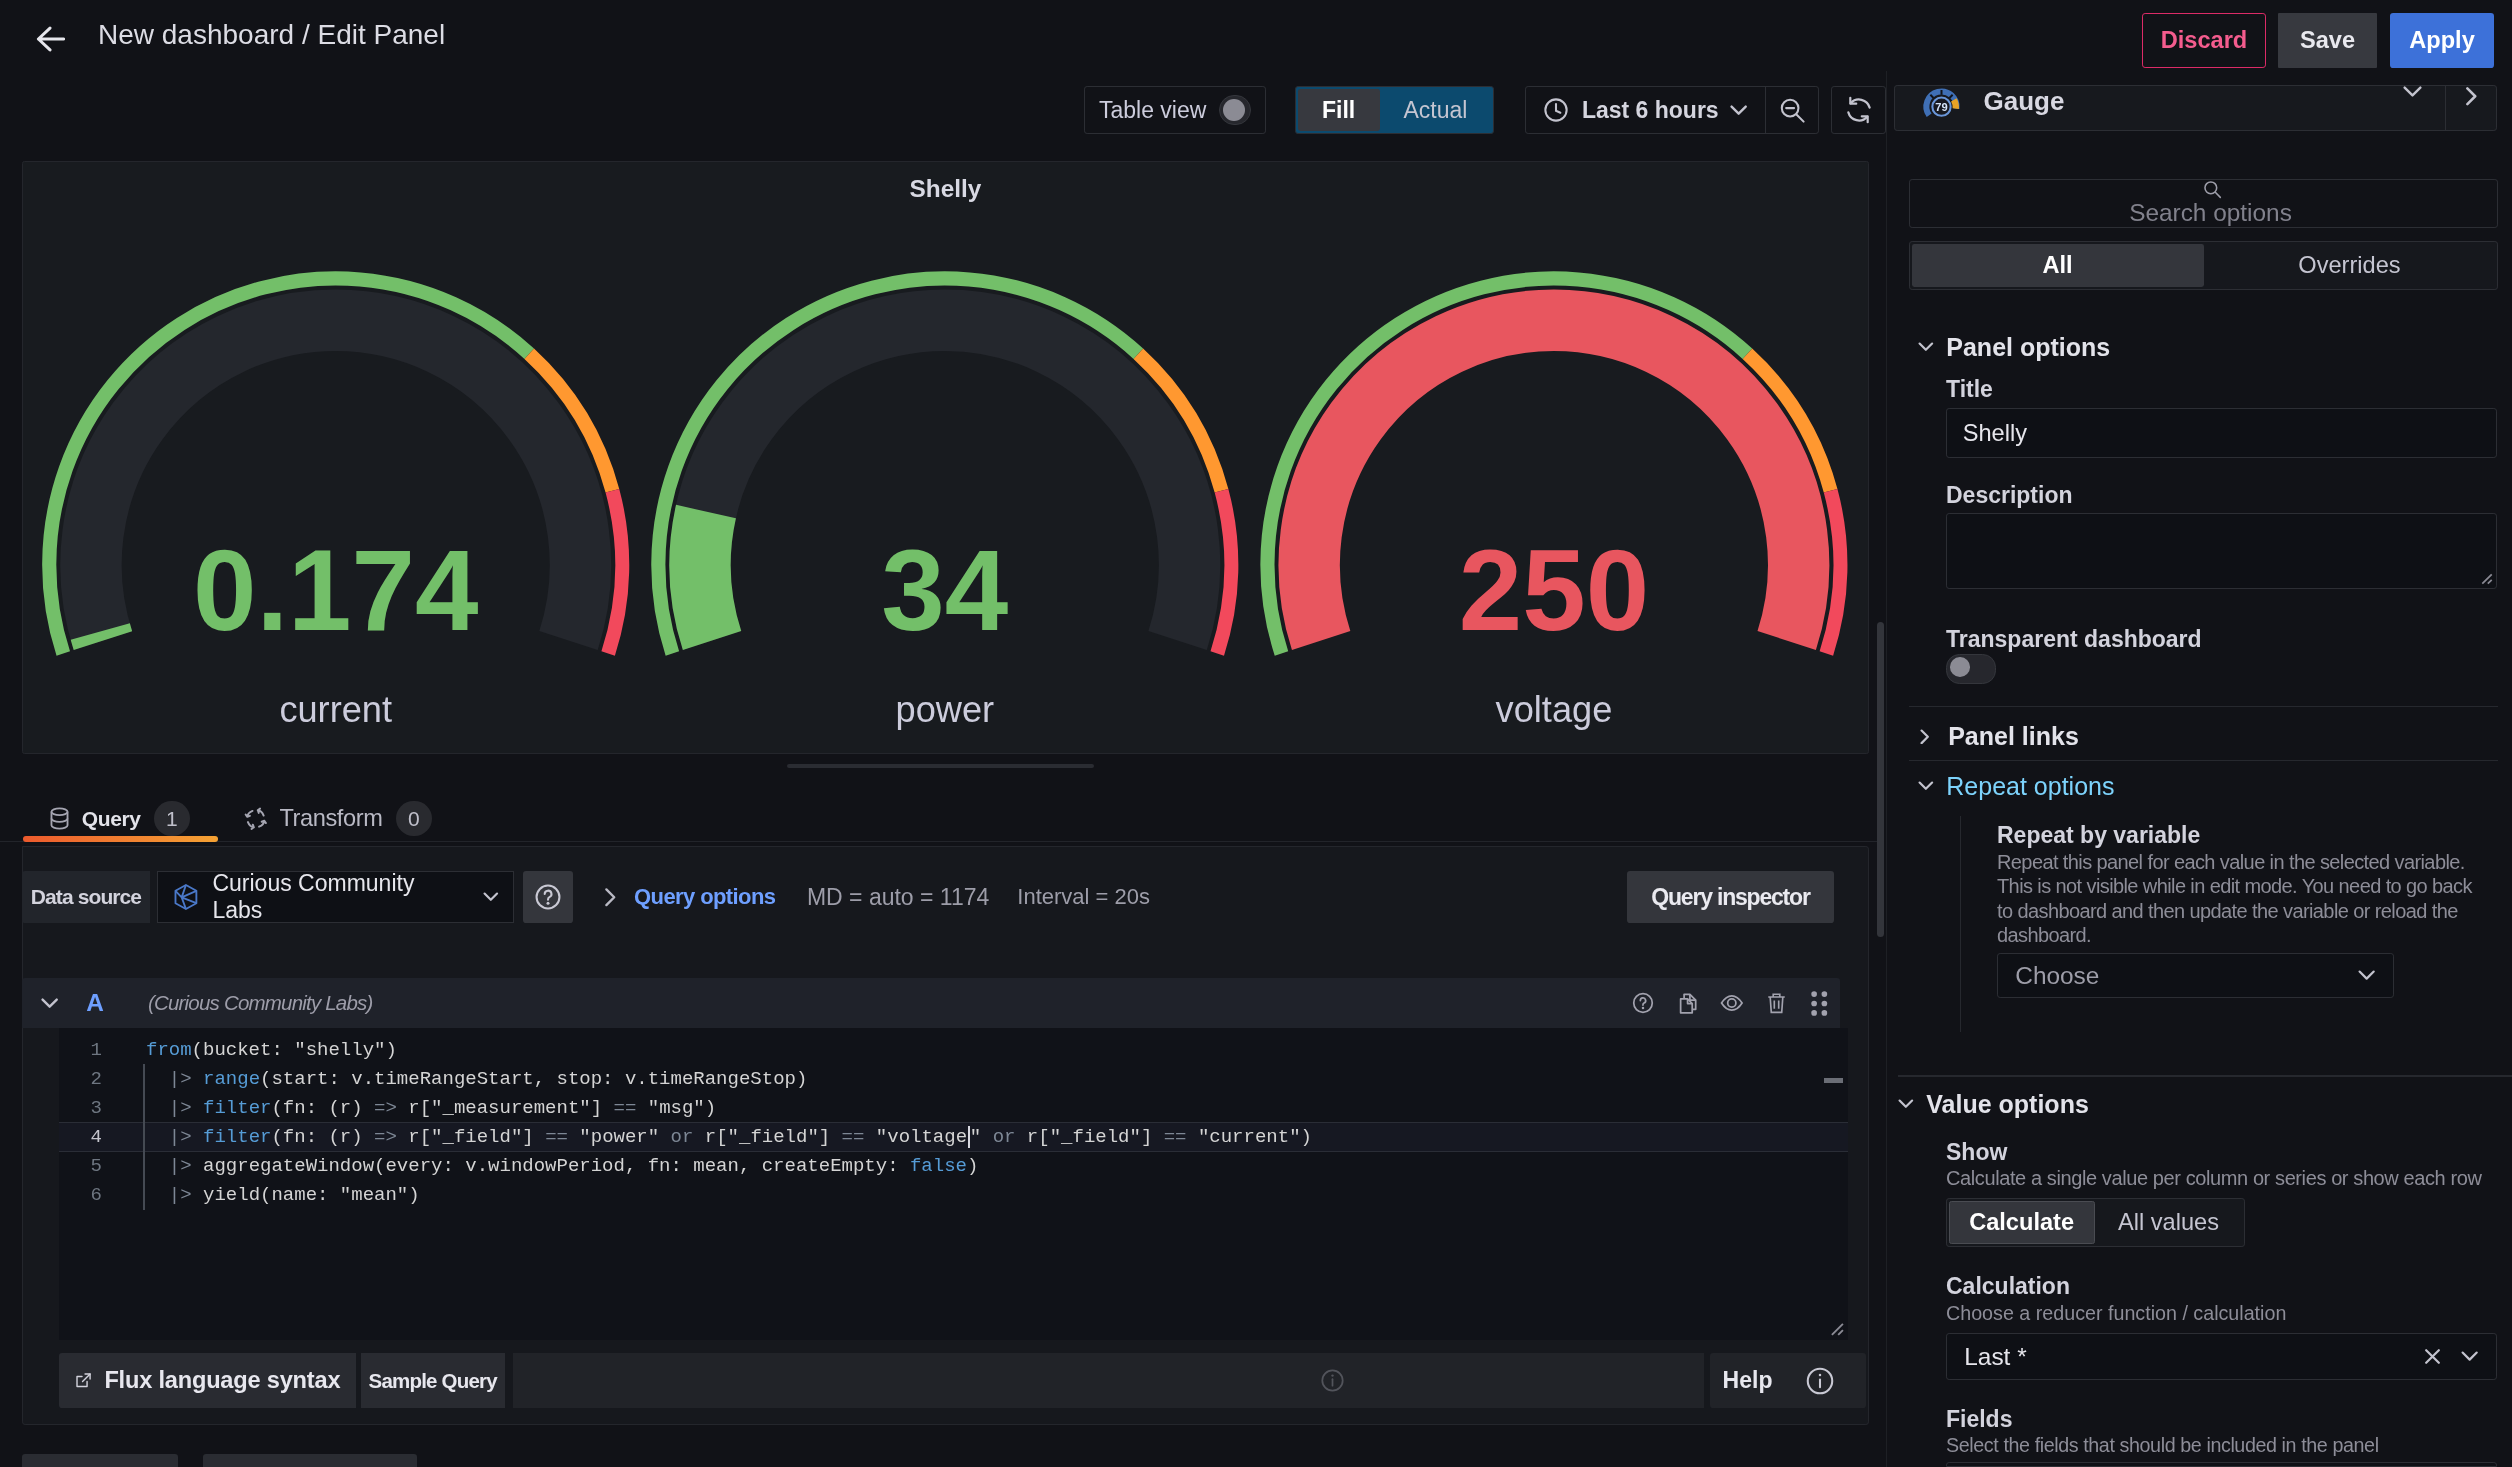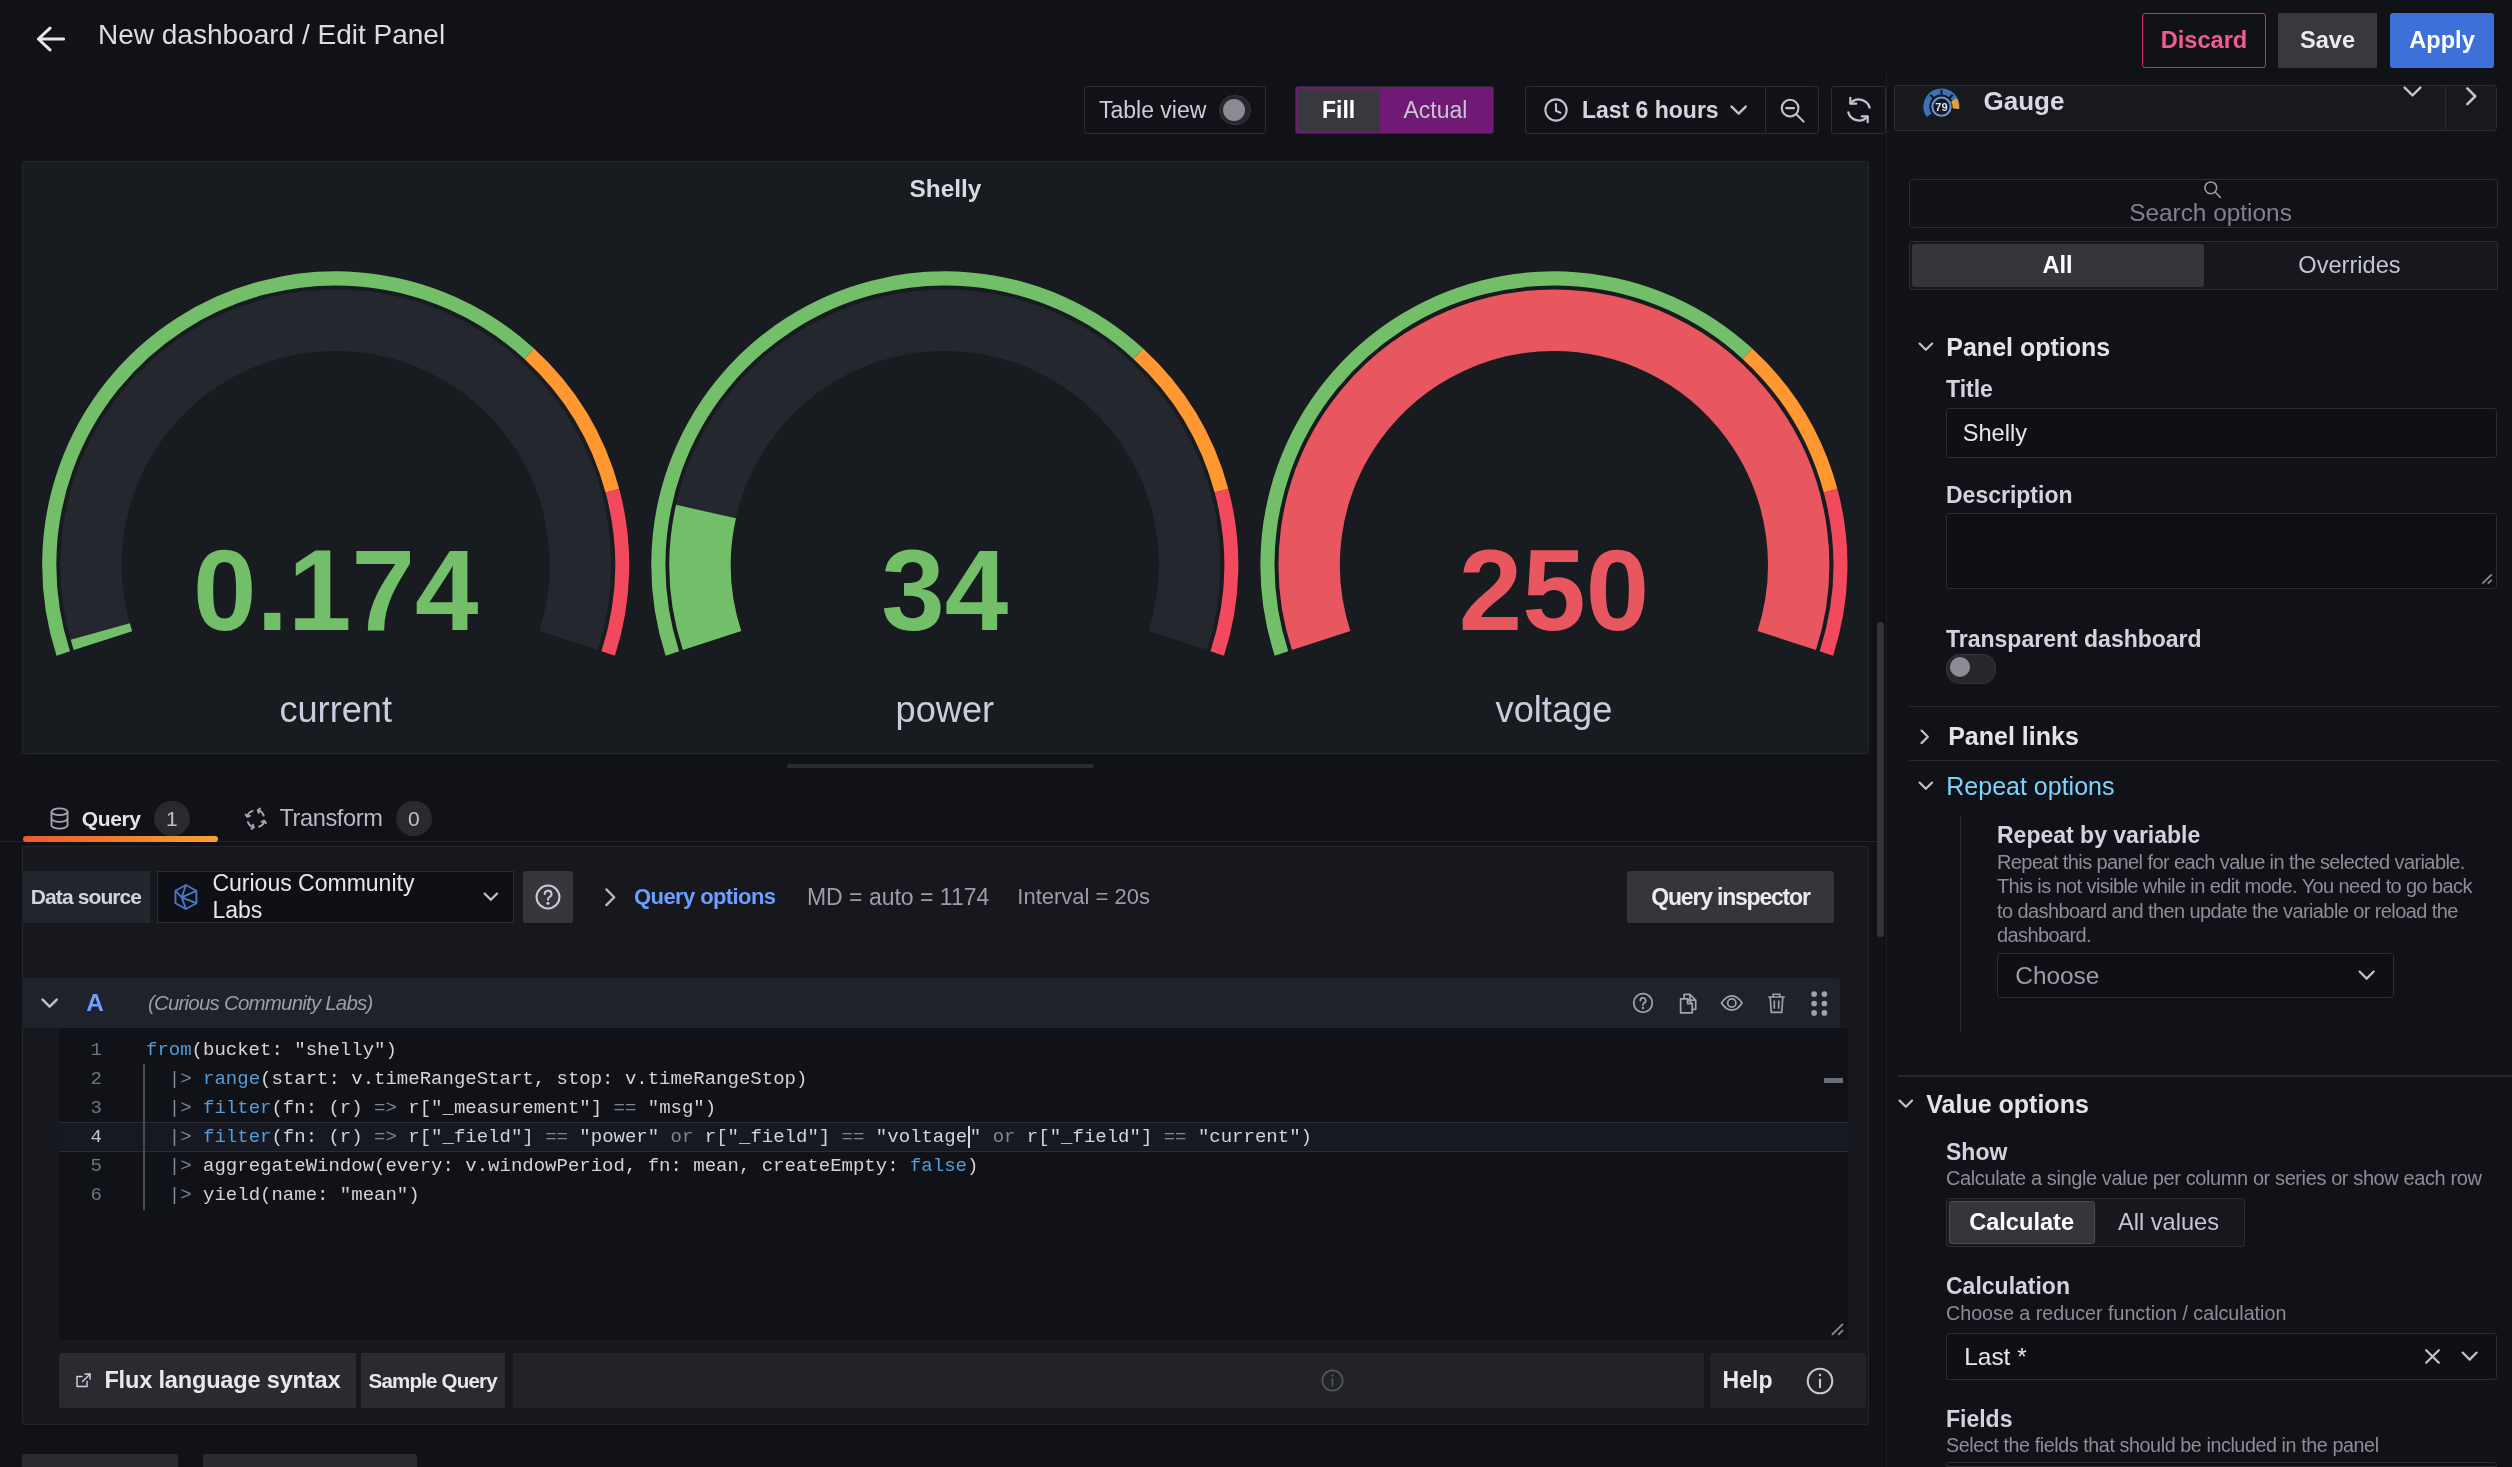--- a/index.html
+++ b/index.html
@@ -17,21 +17,21 @@
 <div class="abs" style="left:2142px;top:12.6px;width:124px;height:55px;border:1.6px solid #dc2b67;border-radius:3.1px;color:#f45c8e;font-size:23.6px;font-weight:bold;display:flex;align-items:center;justify-content:center;">Discard</div>
 <div class="abs" style="left:2278px;top:12.6px;width:99px;height:55px;background:#37393f;border-radius:1px;color:#e9e9ef;font-size:23.6px;font-weight:bold;display:flex;align-items:center;justify-content:center;">Save</div>
 <div class="abs" style="left:2390px;top:12.6px;width:104px;height:55px;background:#3d71d9;border-radius:3.1px;color:#ffffff;font-size:23.6px;font-weight:bold;display:flex;align-items:center;justify-content:center;">Apply</div>
 
 <div class="abs" style="left:1084px;top:86px;width:182px;height:48px;border:0.8px solid #2c2e34;border-radius:3.1px;display:flex;align-items:center;padding:0 14px;">
   <span style="font-size:23px;color:#ccccdc;white-space:nowrap;">Table view</span>
   <span style="margin-left:12.6px;width:50px;height:30px;background:#26272d;border:0.8px solid #34363c;border-radius:15px;position:relative;display:inline-block;">
       <span style="position:absolute;left:3.1px;top:3.1px;width:22px;height:22px;border-radius:50%;background:#8b8b94;"></span>
     </span>
 </div>
-<div class="abs" style="left:1295px;top:86px;width:199px;height:48px;border:0.8px solid #2c2e34;border-radius:3.1px;background:#701a75;display:flex;align-items:stretch;padding:1.6px;">
+<div class="abs" style="left:1295px;top:86px;width:199px;height:48px;border:0.8px solid #2c2e34;border-radius:3.1px;background:#0c4a6e;display:flex;align-items:stretch;padding:1.6px;">
   <span style="flex:0 0 82px;background:#37393f;border-radius:2.4px;color:#ffffff;font-size:23px;font-weight:bold;display:flex;align-items:center;justify-content:center;">Fill</span>
   <span style="flex:1;color:#c5c5d1;font-size:23px;display:flex;align-items:center;justify-content:center;">Actual</span>
 </div>
 <div class="abs" style="left:1525px;top:86px;width:294px;height:48px;border:0.8px solid #2c2e34;border-radius:3.1px;display:flex;align-items:center;">
   <svg style="margin-left:17.3px;" width="26" height="26" viewBox="0 0 33 33">
       <circle cx="16.5" cy="16.5" r="13.5" stroke="#c3c3ce" stroke-width="2.6" fill="none"></circle>
       <path d="M16.5 9 V17.5 L22 20" stroke="#c3c3ce" stroke-width="2.6" fill="none" stroke-linecap="round"></path>
     </svg>
   <span style="margin-left:12.6px;font-size:23px;font-weight:bold;color:#d5d5df;">Last 6 hours</span>
   <svg style="margin-left:11px;" width="17.3" height="11" viewBox="0 0 22 14">

